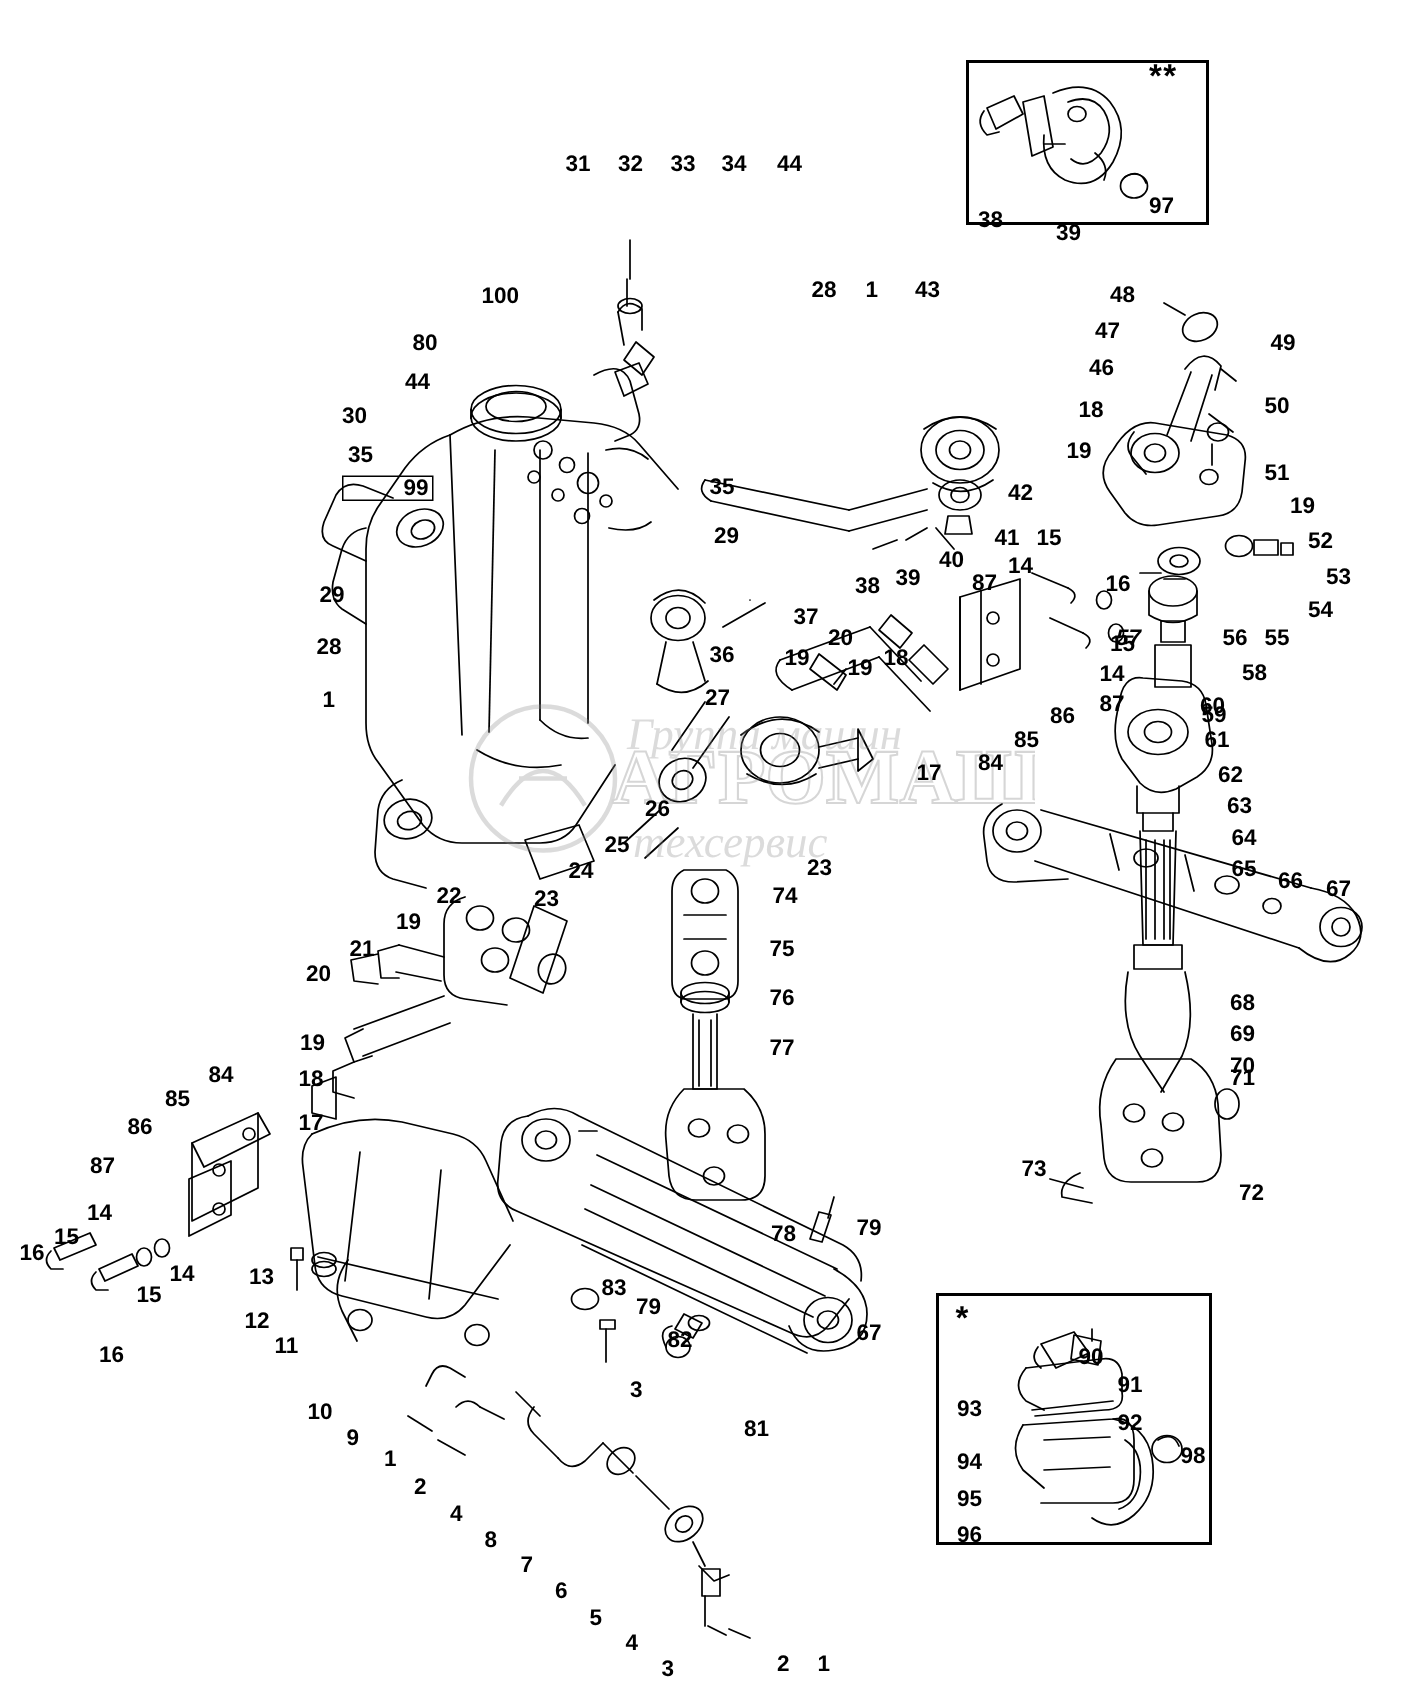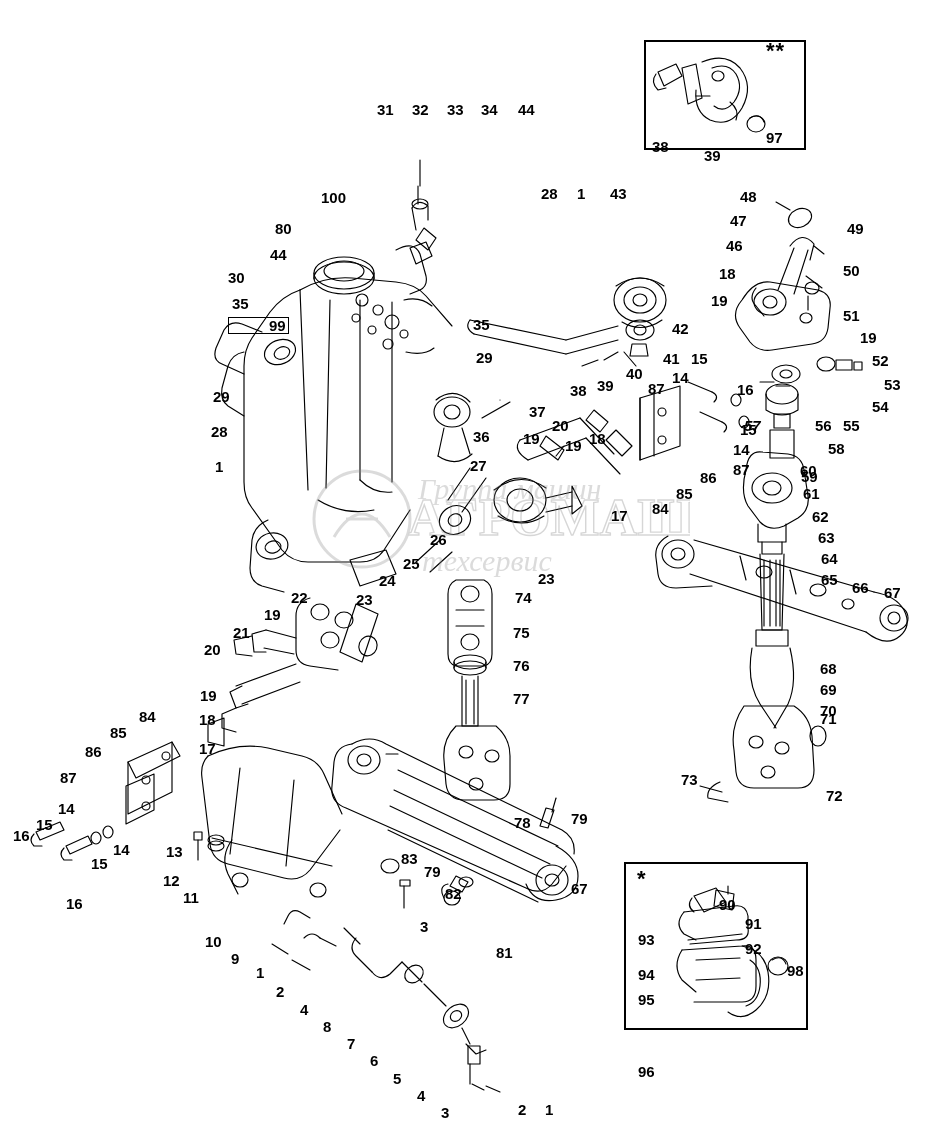--- a/index.html
+++ b/index.html
@@ -531,17 +531,17 @@
       <div class="callout" style="left: 571px; top: 881px;">67</div>
       <div class="callout" style="left: 652px; top: 139px;">38</div>
       <div class="callout" style="left: 704px; top: 148px;">39</div>
       <div class="callout" style="left: 766px; top: 130px;">97</div>
       <div class="callout" style="left: 719px; top: 897px;">90</div>
       <div class="callout" style="left: 745px; top: 916px;">91</div>
       <div class="callout" style="left: 745px; top: 941px;">92</div>
       <div class="callout" style="left: 638px; top: 932px;">93</div>
       <div class="callout" style="left: 638px; top: 967px;">94</div>
       <div class="callout" style="left: 638px; top: 992px;">95</div>
-      <div class="callout" style="left: 638px; top: 1016px; margin-top: 48px;">96</div>
+      <div class="callout" style="left: 638px; top: 1016px;">96</div>
       <div class="callout" style="left: 787px; top: 963px;">98</div>
     </div>
 
 </div>
 
 </body></html>

